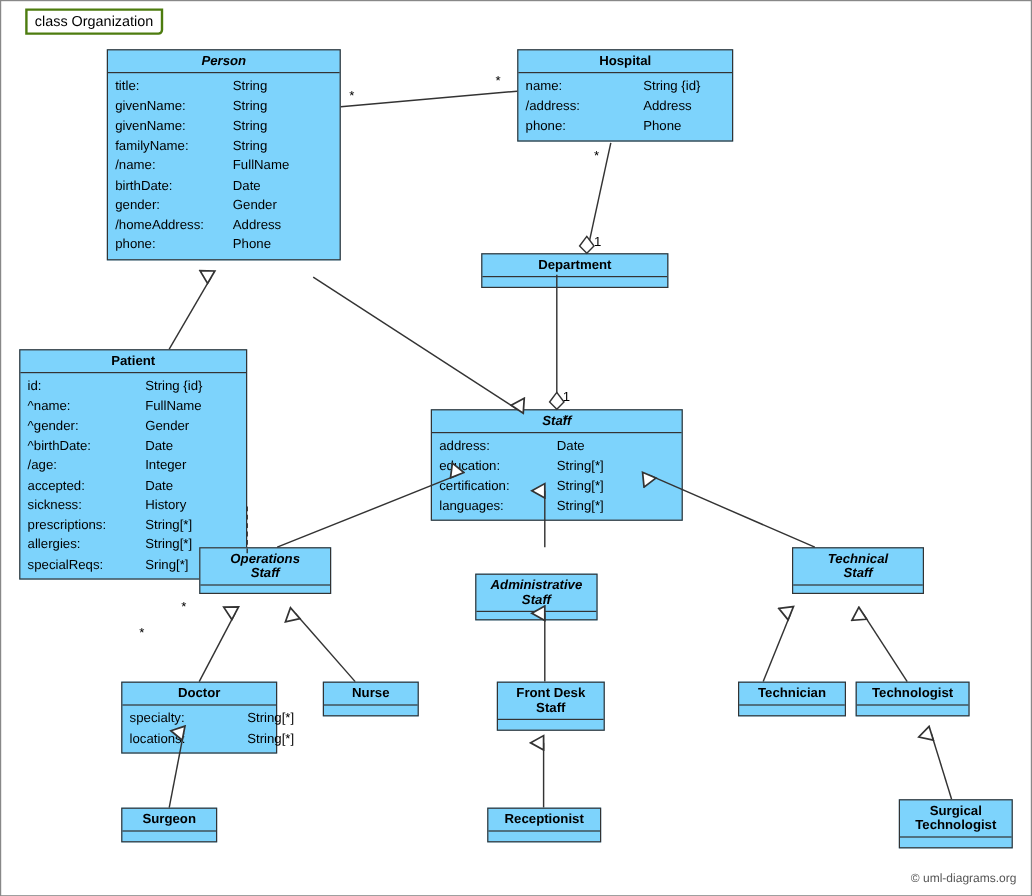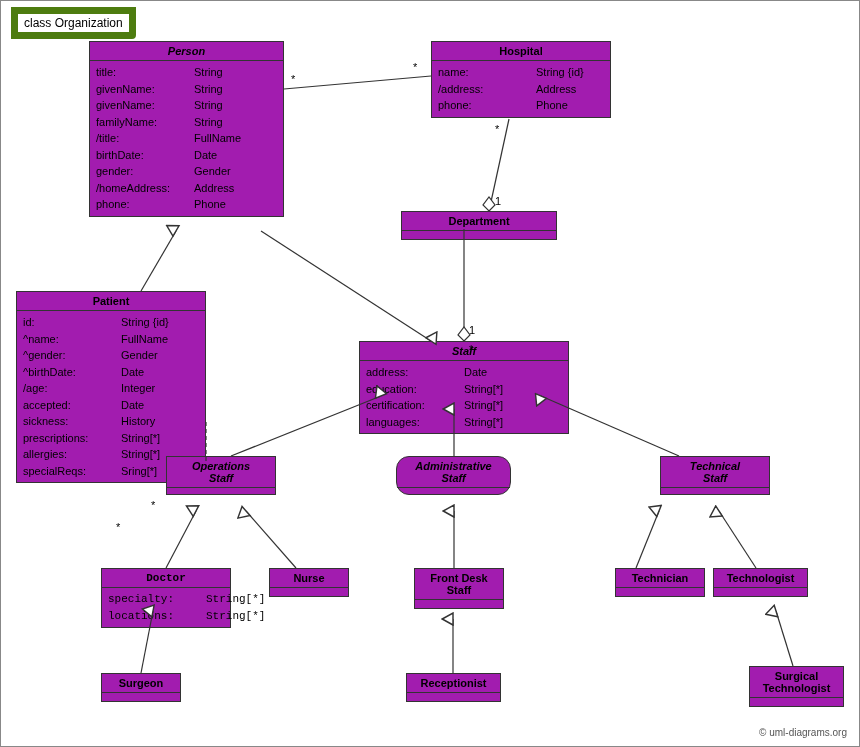--- a/index.html
+++ b/index.html
@@ -14,32 +14,32 @@
     }
     #diagram-container {
       width: 860px;
       height: 747px;
       position: relative;
       border: 1px solid #888;
     }
     .diagram-label {
       position: absolute;
       top: 6px;
-      left: 10px;
-      border: 7px solid #4d7c0f;
+      left: 20px;
+      border: 2px solid #4d7c0f;
       padding: 2px 6px;
       font-size: 12px;
       background: #fff;
       border-bottom-right-radius: 4px;
     }
     
     .uml-class {
       position: absolute;
       border: 1.5px solid #333;
-      background: #a21caf;
+      background: #7dd3fc;
       font-size: 11px;
     }
     .uml-class .class-header {
       border-bottom: 1.5px solid #333;
       text-align: center;
       padding: 3px 6px;
       font-weight: bold;
     }
     .uml-class .class-header.italic {
       font-style: italic;
@@ -92,21 +92,21 @@
         </div>
       <div class="attr-row">
           <span class="attr-name">givenName:</span>
           <span class="attr-type">String</span>
         </div>
       <div class="attr-row">
           <span class="attr-name">familyName:</span>
           <span class="attr-type">String</span>
         </div>
       <div class="attr-row">
-          <span class="attr-name">/title:</span>
+          <span class="attr-name">/name:</span>
           <span class="attr-type">FullName</span>
         </div>
       <div class="attr-row">
           <span class="attr-name">birthDate:</span>
           <span class="attr-type">Date</span>
         </div>
       <div class="attr-row">
           <span class="attr-name">gender:</span>
           <span class="attr-type">Gender</span>
         </div>
@@ -211,33 +211,33 @@
         </div>
     </div>
   </div>
 
   <div class="uml-class" style="left:165px; top:455px; width:110px; text-align:center;">
     <div class="class-header italic" style="white-space:pre-line;">Operations
 Staff</div>
     <div class="class-body" style="min-height:6px;"></div>
   </div>
 
-  <div class="uml-class" style="left:395px; top:455px; width:115px; text-align:center;border-radius:13px;">
+  <div class="uml-class" style="left:395px; top:477px; width:102px; text-align:center;">
     <div class="class-header italic" style="white-space:pre-line;">Administrative
 Staff</div>
     <div class="class-body" style="min-height:6px;"></div>
   </div>
 
   <div class="uml-class" style="left:623px; top:455px; width:110px; text-align:center;margin-left:36px;">
     <div class="class-header italic" style="white-space:pre-line;">Technical
 Staff</div>
     <div class="class-body" style="min-height:6px;"></div>
   </div>
 
-  <div class="uml-class" style="left:100px; top:567px; width:130px;font-family:Liberation Mono, monospace;">
+  <div class="uml-class" style="left:100px; top:567px; width:130px;">
     <div class="class-header">Doctor</div>
     <div class="class-body">
       <div class="attr-row">
           <span class="attr-name">specialty:</span>
           <span class="attr-type">String[*]</span>
         </div>
       <div class="attr-row">
           <span class="attr-name">locations:</span>
           <span class="attr-type">String[*]</span>
         </div>

